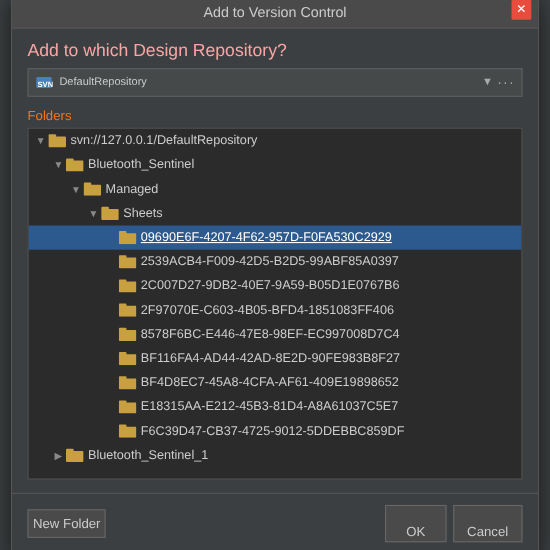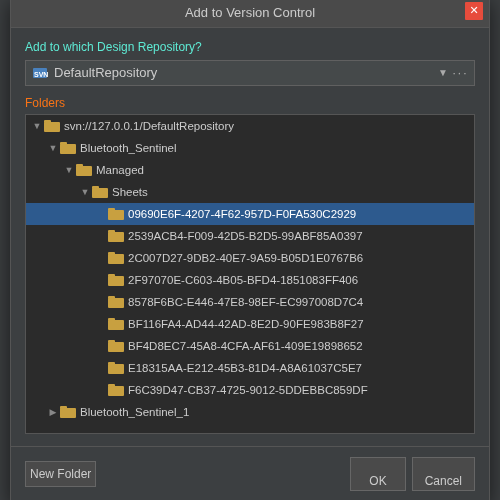--- a/index.html
+++ b/index.html
@@ -46,43 +46,43 @@
       cursor: pointer;
       display: flex;
       align-items: center;
       justify-content: center;
       border-radius: 1px;
     }
     .content {
       padding: 12px 14px 10px 14px;
     }
     .section-label {
-      color: #5eead4;
+      color: #fca5a5;
       margin-bottom: 6px;
-      font-size: 12px;
+      font-size: 16px;
     }
     .repo-selector {
       display: flex;
       align-items: center;
       background: #45494a;
       border: 1px solid #606060;
       height: 26px;
       padding: 0 6px;
       margin-bottom: 10px;
     }
     .repo-icon {
       width: 16px;
       height: 16px;
       margin-right: 6px;
       flex-shrink: 0;
     }
     .repo-name {
       color: #ccc;
       flex: 1;
-      font-size: 13px;
+      font-size: 10px;
     }
     .repo-arrow {
       color: #aaa;
       font-size: 10px;
       margin-right: 4px;
       cursor: pointer;
     }
     .repo-dots {
       color: #aaa;
       font-size: 13px;
@@ -116,20 +116,21 @@
       align-items: center;
       height: 22px;
       padding-right: 8px;
       cursor: pointer;
       color: #ccc;
       white-space: nowrap;
     }
     .tree-item.selected {
       background: #2d5a8e;
       color: #fff;
+      text-decoration: underline;
     }
     .tree-item .indent {
       flex-shrink: 0;
     }
     .tree-toggle {
       width: 14px;
       height: 14px;
       display: inline-flex;
       align-items: center;
       justify-content: center;

